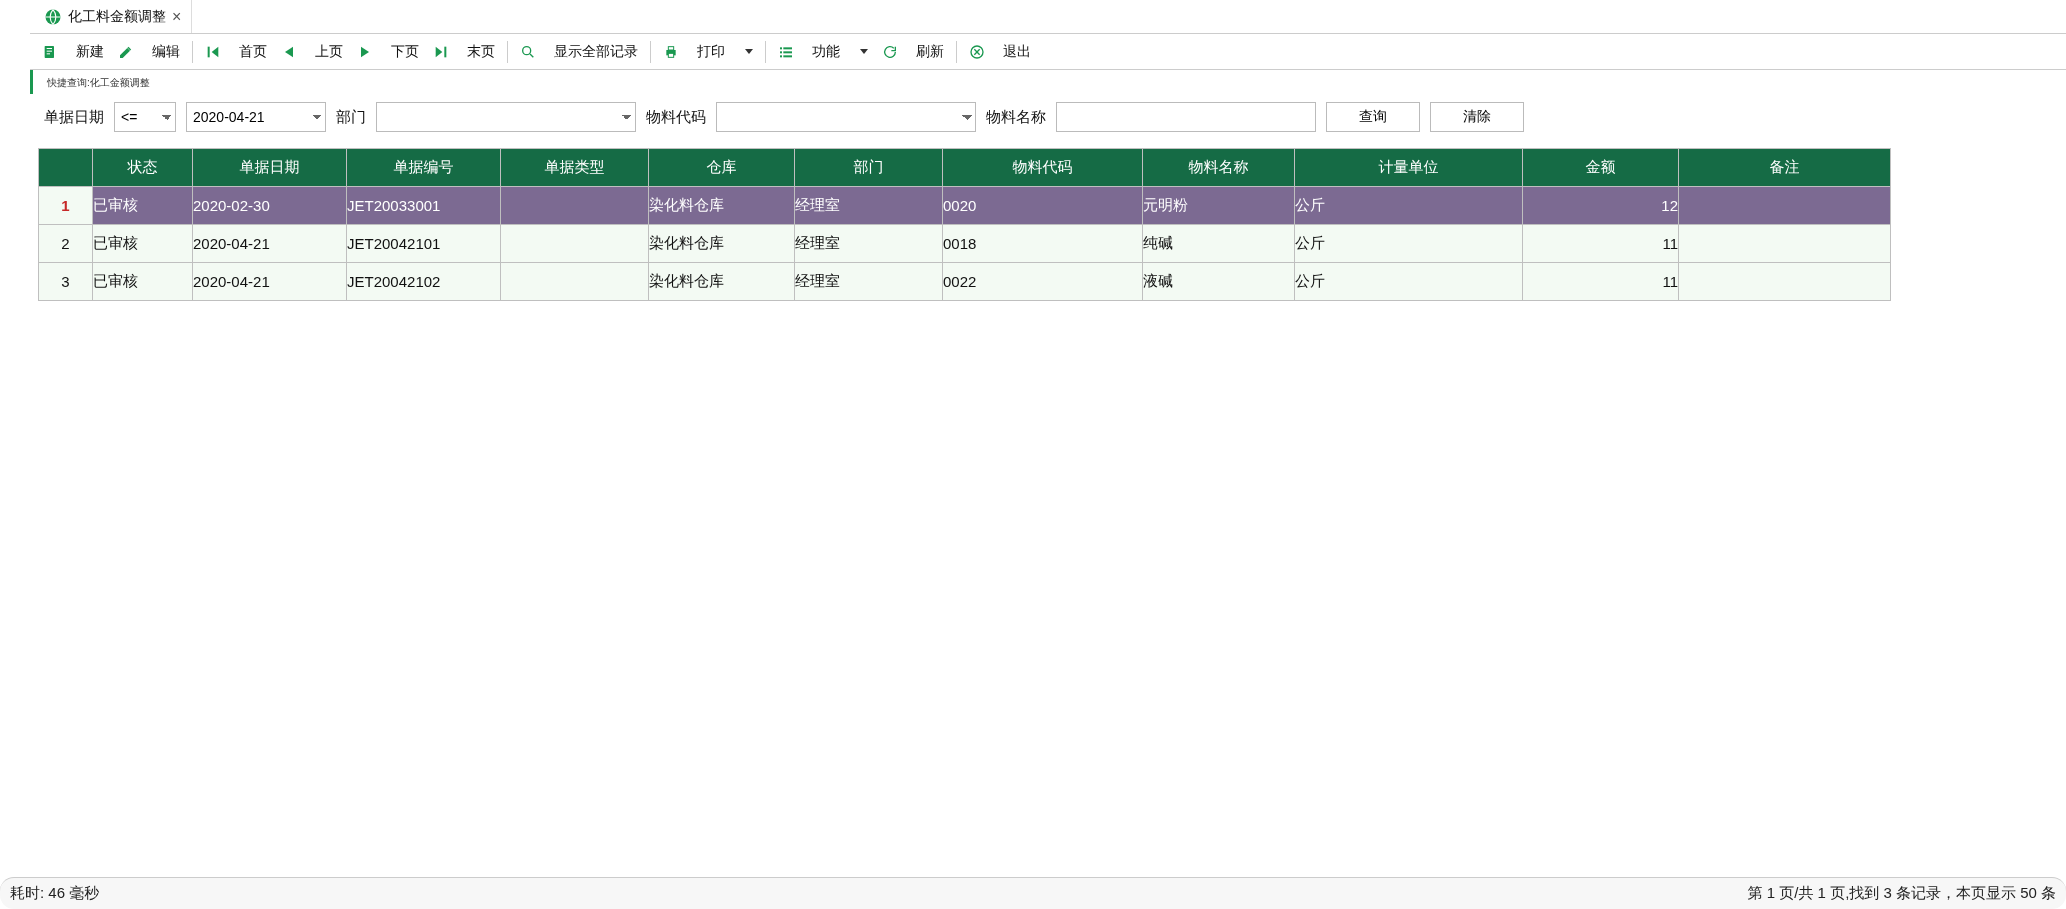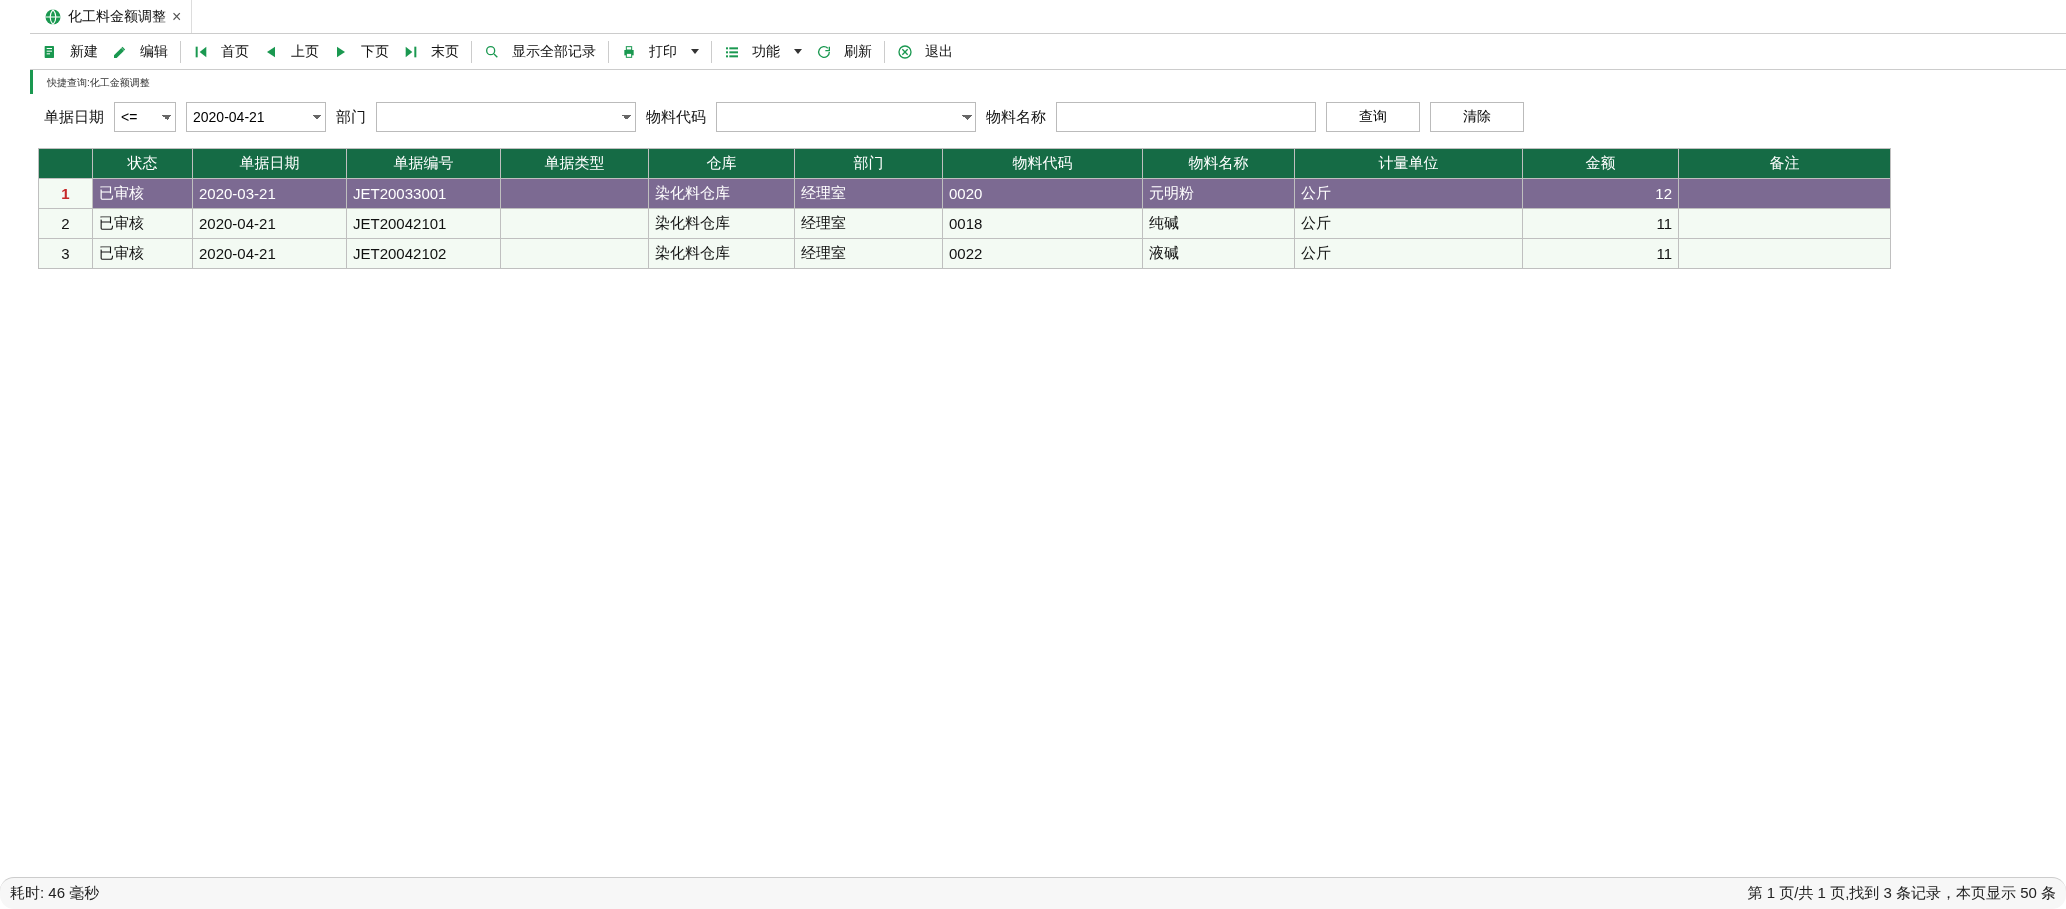--- a/index.html
+++ b/index.html
@@ -8,21 +8,21 @@
 
   
   .tabbar { display: flex; align-items: center; border-bottom: 1px solid #ccc; height: 34px; padding-left: 4px; position: relative; }
   .tab { display: flex; align-items: center; gap: 6px; padding: 4px 10px; border-right: 1px solid #ddd; height: 100%; }
   .tab-icon { width: 18px; height: 18px; display: inline-flex; }
   .tab-close { font-size: 16px; cursor: pointer; color: #555; }
   .tabbar-close { position: absolute; right: 10px; top: 4px; font-size: 20px; color: #333; cursor: pointer; }
 
   
   .toolbar { display: flex; align-items: center; height: 36px; border-bottom: 1px solid #ccc; padding: 0 6px; gap: 2px; }
-  .tb-btn { display: flex; align-items: center; gap: 12px; padding: 3px 6px; cursor: pointer; color: #111; }
+  .tb-btn { display: flex; align-items: center; gap: 18px; padding: 3px 6px; cursor: pointer; color: #111; }
   .tb-icon { width: 16px; height: 16px; display: inline-flex; align-items: center; justify-content: center; }
   .tb-sep { width: 1px; height: 22px; background: #ccc; margin: 0 4px; }
   .tb-caret { width: 0; height: 0; border-left: 4px solid transparent; border-right: 4px solid transparent; border-top: 5px solid #333; margin-left: 2px; }
 
   
   .quickrow { padding: 6px 14px 4px 14px; border-left: 3px solid #1a9850; font-size: 10px; color: #333; }
 
   
   .filters { display: flex; align-items: center; gap: 10px; padding: 8px 14px 16px 14px; flex-wrap: nowrap; }
   .field-label { font-size: 15px; color: #111; white-space: nowrap; }
@@ -31,21 +31,21 @@
   .w-op { width: 62px; }
   .w-date { width: 140px; }
   .w-dept { width: 260px; }
   .w-matcode { width: 260px; }
   .w-matname { width: 260px; padding-right: 6px; }
   .btn { height: 30px; padding: 0 32px; border: 1px solid #bbb; background: #fff; cursor: pointer; font-family: inherit; font-size: 14px; }
 
   
   .grid-wrap { padding: 0 8px; }
   table.grid { border-collapse: collapse; width: 1852px; table-layout: fixed; }
-  .grid th, .grid td { border: 1px solid #bfbfbf; height: 30px; padding: 0 6px; font-size: 15px; white-space: nowrap; overflow: hidden; }
+  .grid th, .grid td { border: 1px solid #bfbfbf; height: 38px; padding: 0 0; font-size: 15px; white-space: nowrap; overflow: hidden; }
   .grid thead th { background: #156b45; color: #fff; font-weight: normal; text-align: center; }
   .grid th.rownum-h { width: 54px; }
   .grid tbody tr { background: #f3faf3; }
   .grid tbody tr.selected td { background: #7c6a92; color: #fff; }
   .grid tbody tr.selected td.rownum { background: #f3faf3; color: #c62828; font-weight: bold; }
   .grid td.rownum { text-align: center; background: #f3faf3; }
   .grid td.right { text-align: right; }
   .grid td.warehouse { }
 
   
@@ -245,21 +245,21 @@
           <th>物料名称</th>
           <th>计量单位</th>
           <th>金额</th>
           <th>备注</th>
         </tr>
       </thead>
       <tbody id="grid-body">
           <tr class="selected">
             <td class="rownum">1</td>
             <td>已审核</td>
-            <td>2020-03-21</td>
+            <td>2020-02-30</td>
             <td>JET20033001</td>
             <td></td>
             <td class="warehouse">染化料仓库</td>
             <td>经理室</td>
             <td>0020</td>
             <td>元明粉</td>
             <td>公斤</td>
             <td class="right">12</td>
             <td></td>
           </tr>

